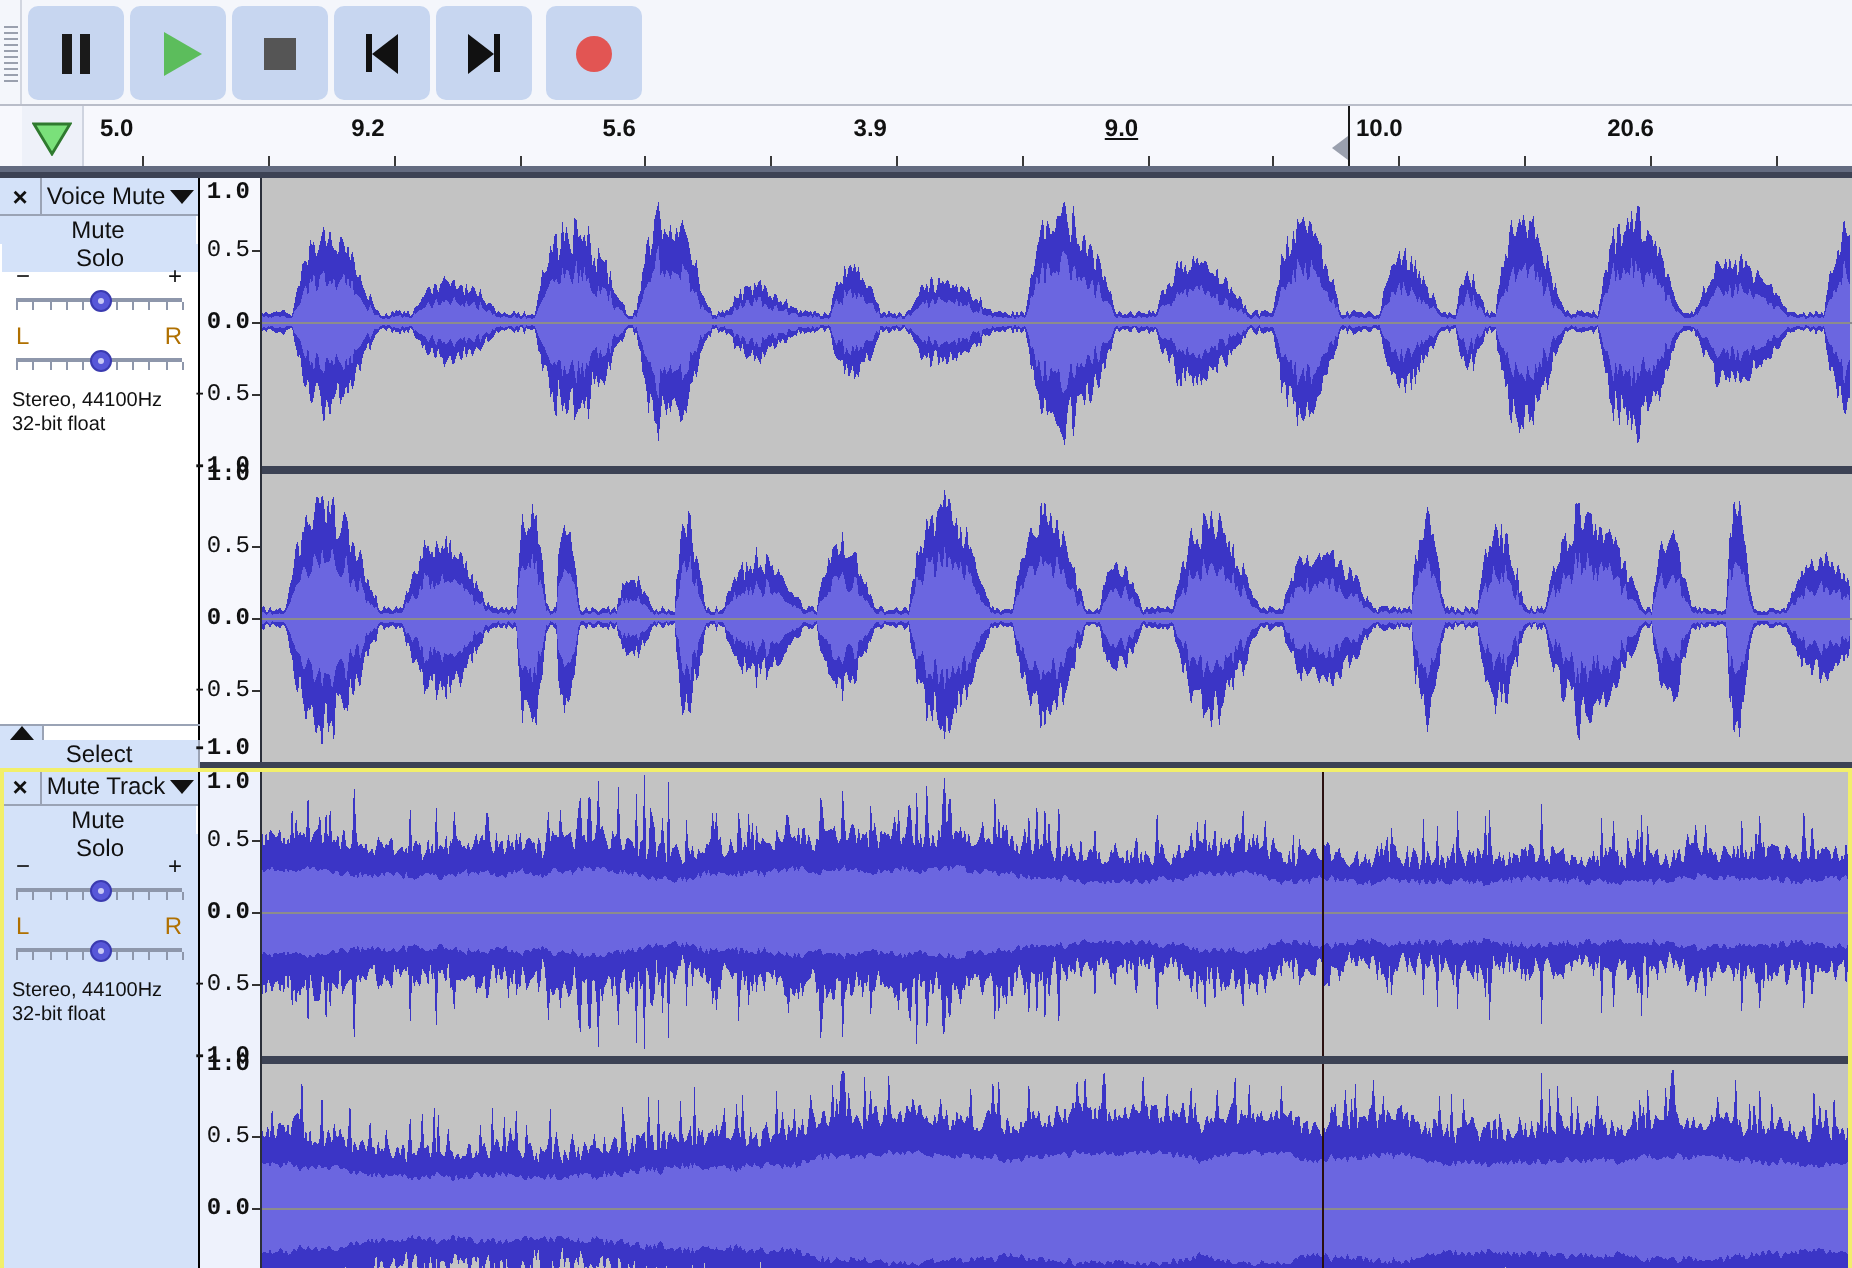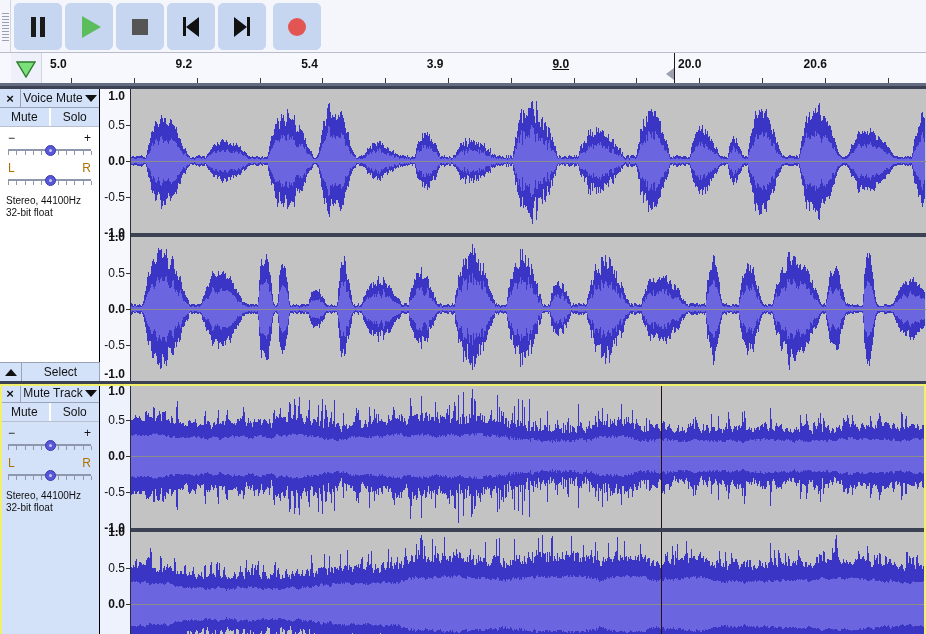--- a/index.html
+++ b/index.html
@@ -112,21 +112,21 @@
     flex:1;display:flex;align-items:center;justify-content:center;
     font-size:12px;color:#111;background:#d4e2f9;padding-left:2px;
   }
   .caret{
     width:16px;display:flex;align-items:center;justify-content:center;background:#d4e2f9;
   }
   .caret .tri{
     width:0;height:0;border-left:6px solid transparent;border-right:6px solid transparent;
     border-top:7px solid #111;
   }
-  .ms-row{display:flex;height:18px;border-bottom:1px solid #b8c0d0;}
+  .ms-row{display:flex;height:18px;border-bottom:1px solid #b8c0d0;flex-direction:column;}
   .ms-btn{
     flex:1;display:flex;align-items:center;justify-content:center;
     font-size:12px;color:#111;background:#d4e2f9;
     border:1px solid #ffffff;border-top:none;border-bottom:none;
     box-sizing:border-box;
   }
   .ms-btn:first-child{border-left:none;}
   .ms-btn:last-child{border-right:none;}
 
   .slider-block{padding:6px 8px 0 8px;}
@@ -143,21 +143,21 @@
   .slider-thumb::after{
     content:"";position:absolute;left:3px;top:3px;width:3px;height:3px;border-radius:50%;
     background:#c9c9f5;
   }
   .info{
     padding:8px 6px 0 6px;font-size:10px;color:#111;line-height:12px;
   }
   .panel-foot{
     position:absolute;left:0;bottom:0;width:100px;height:19px;
     display:flex;align-items:stretch;
-    border-top:1px solid #9aa3b5;box-sizing:border-box;
+    border-top:1px solid #9aa3b5;box-sizing:border-box;flex-direction:column;
   }
   .collapse-btn{
     width:22px;display:flex;align-items:center;justify-content:center;
     background:#d4e2f9;border-right:1px solid #9aa3b5;box-sizing:border-box;
   }
   .collapse-btn .tri{
     width:0;height:0;border-left:6px solid transparent;border-right:6px solid transparent;
     border-bottom:7px solid #111;
   }
   .select-btn{
@@ -167,21 +167,21 @@
   }
 
   
   .vruler{
     flex:0 0 31px;width:31px;position:relative;
     background:#f7f8fd;border-right:1px solid #2b2f3a;box-sizing:border-box;
   }
   .vruler.focusedbg{background:#eef2fc;}
   .vlab{
     position:absolute;right:5px;font-size:12px;font-weight:bold;color:#111;
-    transform:translateY(-50%);white-space:nowrap;
+    transform:translateY(-50%);white-space:nowrap;font-family:Liberation Mono, monospace;
   }
   .vlab.small{font-weight:normal;}
   .vtick{position:absolute;right:0;width:4px;height:1px;background:#333;}
 
   
   .chan{position:relative;flex:1;background:#c3c3c3;overflow:hidden;}
   .chan svg{display:block;width:100%;height:100%;}
   .chan-sep{height:4px;background:#3c4254;width:100%;}
   .chan-wrap{flex:1;display:flex;flex-direction:column;}
   .zeroline{position:absolute;left:0;right:0;height:1px;background:#8c8c8c;}
@@ -260,24 +260,24 @@
         <div class="tick-minor" style="left: 405.92px;"></div>
         <div class="tick-minor" style="left: 468.72px;"></div>
         <div class="tick-minor" style="left: 531.52px;"></div>
         <div class="tick-minor" style="left: 594.32px;"></div>
         <div class="tick-minor" style="left: 657.12px;"></div>
         <div class="tick-minor" style="left: 719.92px;"></div>
         <div class="tick-minor" style="left: 782.72px;"></div>
         <div class="tick-minor" style="left: 845.52px;"></div>
         <div class="tick-label" style="left: 8px;">5.0</div>
         <div class="tick-label" style="left: 133.6px;">9.2</div>
-        <div class="tick-label" style="left: 259.2px;">5.4</div>
+        <div class="tick-label" style="left: 259.2px;">5.6</div>
         <div class="tick-label" style="left: 384.8px;">3.9</div>
         <div class="tick-label" style="left: 510.4px; text-decoration: underline;">9.0</div>
-        <div class="tick-label" style="left: 636px;">20.0</div>
+        <div class="tick-label" style="left: 636px;">10.0</div>
         <div class="tick-label" style="left: 761.6px;">20.6</div>
         <div class="play-indicator" style="left: 632px;">
           <div class="nub"></div>
         </div>
       </div>
   </div>
   <div class="ruler-bottom-edge"></div>
 
   <div class="tracks" id="tracks-container">
       <div class="track-border-top"></div>

